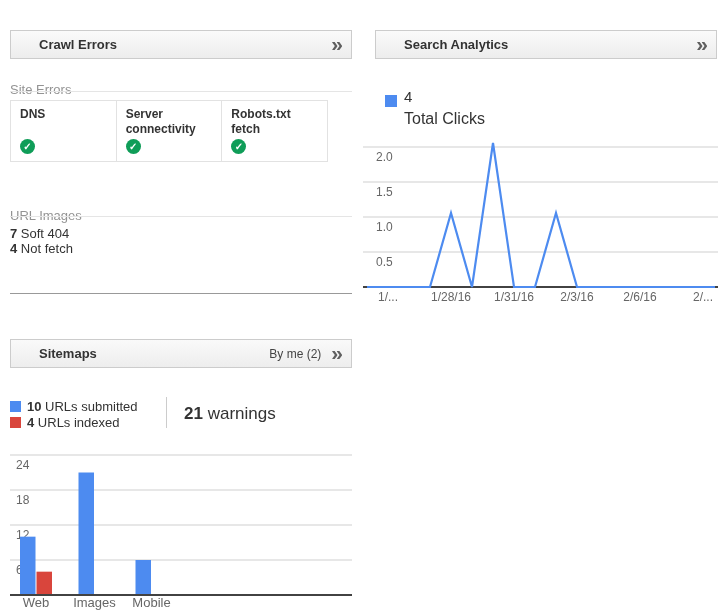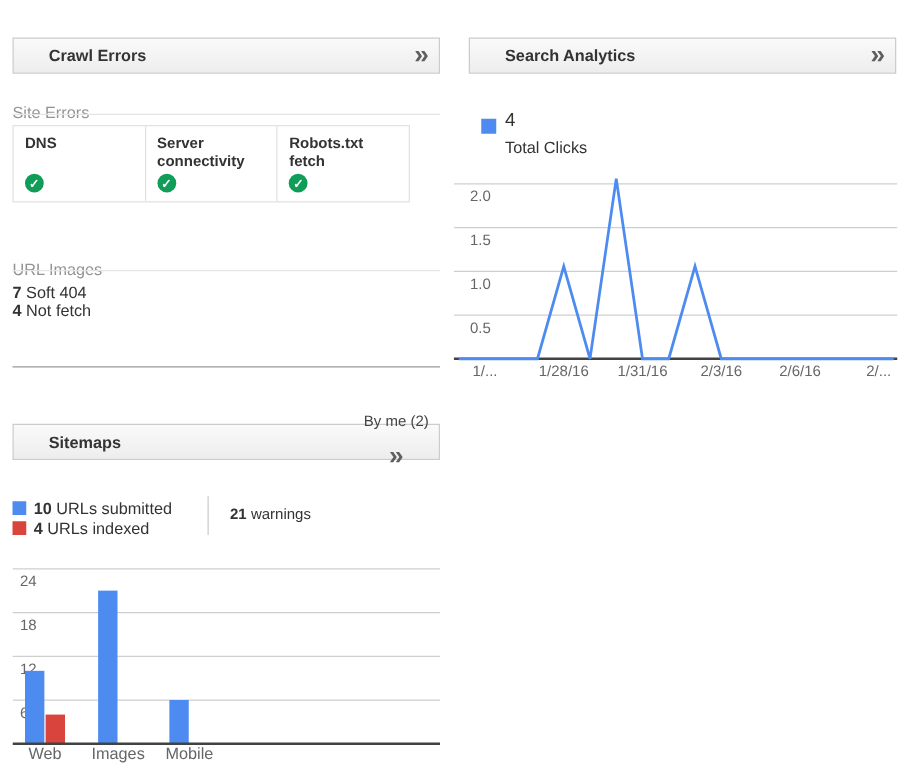--- a/index.html
+++ b/index.html
@@ -10,21 +10,21 @@
     font-family:"Liberation Sans", sans-serif; font-size:13px;
   }
   .panel-header {
     position:absolute; width:342px; height:29px;
     display:flex; align-items:center; justify-content:space-between;
     background:linear-gradient(#fafafa,#ededed);
     border:1px solid #cccccc;
     padding:0 8px 0 28px; cursor:pointer;
   }
   .panel-title { font-size:13px; font-weight:bold; color:#333; }
-  .header-right { display:flex; align-items:center; gap:10px;flex-direction:column; }
+  .header-right { display:flex; align-items:center; gap:10px; }
   .by-me { font-size:12px; color:#444; }
   .chevron { font-size:21px; font-weight:bold; color:#5f5f5f; line-height:1; padding-bottom:2px; }
   .section-heading { position:absolute; font-size:13px; color:#939393;margin-top:11px; }
   .hrule { position:absolute; left:10px; width:342px; height:1px; background:#e5e5e5; }
   .divider-dark { position:absolute; left:10px; top:293px; width:342px; height:1px; background:#999; }
   .site-table {
     position:absolute; left:10px; top:100px; width:318px; height:62px;
     display:flex; border:1px solid #e2e2e2; background:#fff;
   }
   .site-cell { flex:1; position:relative; padding:6px 9px; border-right:1px solid #e2e2e2; }
@@ -34,24 +34,24 @@
     position:absolute; left:9px; bottom:7px; width:15px; height:15px;
     border-radius:50%; color:#fff; font-size:10px; font-weight:bold;
     display:flex; align-items:center; justify-content:center;
   }
   .err-list { position:absolute; left:10px; top:226px; font-size:13px; line-height:15px; color:#333; }
   .err-list b, .legend b, .warnings b { font-weight:bold; }
   .legend { position:absolute; left:10px; top:398px; }
   .legend-row { display:flex; align-items:center; height:16px; gap:6px; font-size:13px; color:#333; }
   .sq { width:11px; height:11px; display:inline-block; flex:0 0 auto; }
   .vdiv { position:absolute; left:166px; top:397px; width:1px; height:31px; background:#ccc; }
-  .warnings { position:absolute; left:184px; top:404px; font-size:12px; color:#333; }
+  .warnings { position:absolute; left:184px; top:404px; font-size:17px; color:#333; }
   .sa-sq { position:absolute; left:385px; top:95px; width:12px; height:12px; }
   .sa-value { position:absolute; left:404px; top:88px; font-size:15px; color:#333; }
-  .sa-label { position:absolute; left:404px; top:110px; font-size:13px; color:#333; }
+  .sa-label { position:absolute; left:404px; top:110px; font-size:16px; color:#333; }
   svg.chart { position:absolute; display:block; }
   svg.chart text { font-family:"Liberation Sans", sans-serif; fill:#666; }
   #line-chart { left:363px; top:138px; }
   #bar-chart  { left:10px;  top:450px; }
 </style>
 </head>
 <body>
 
 <div class="stage">
 

